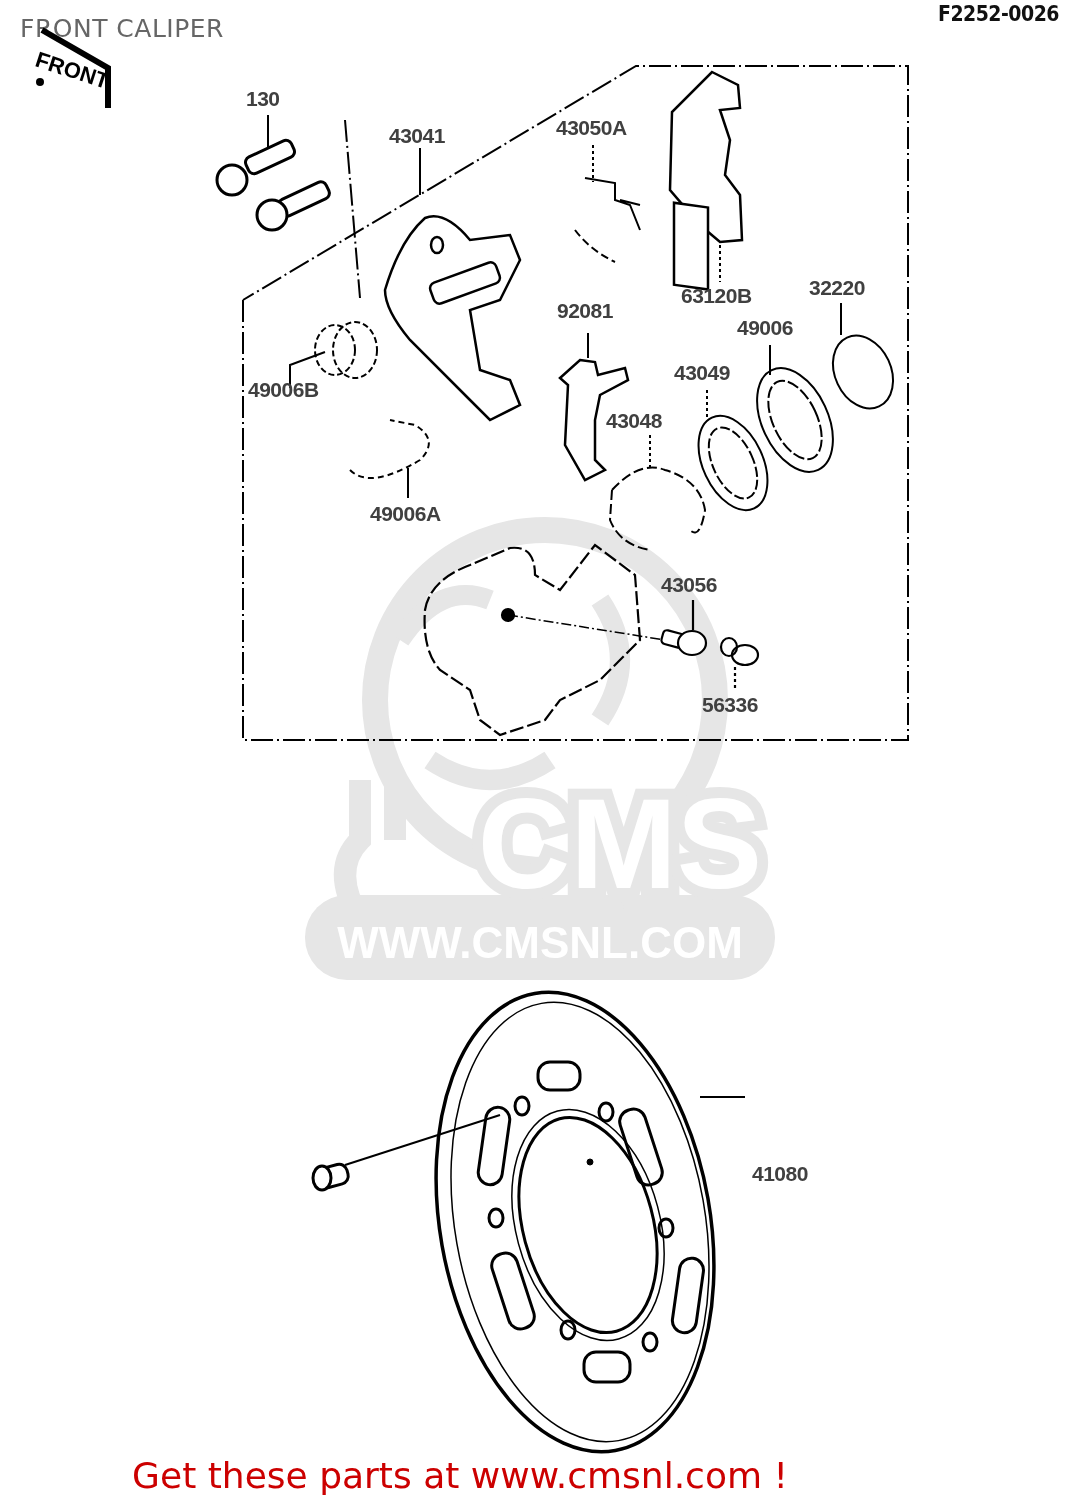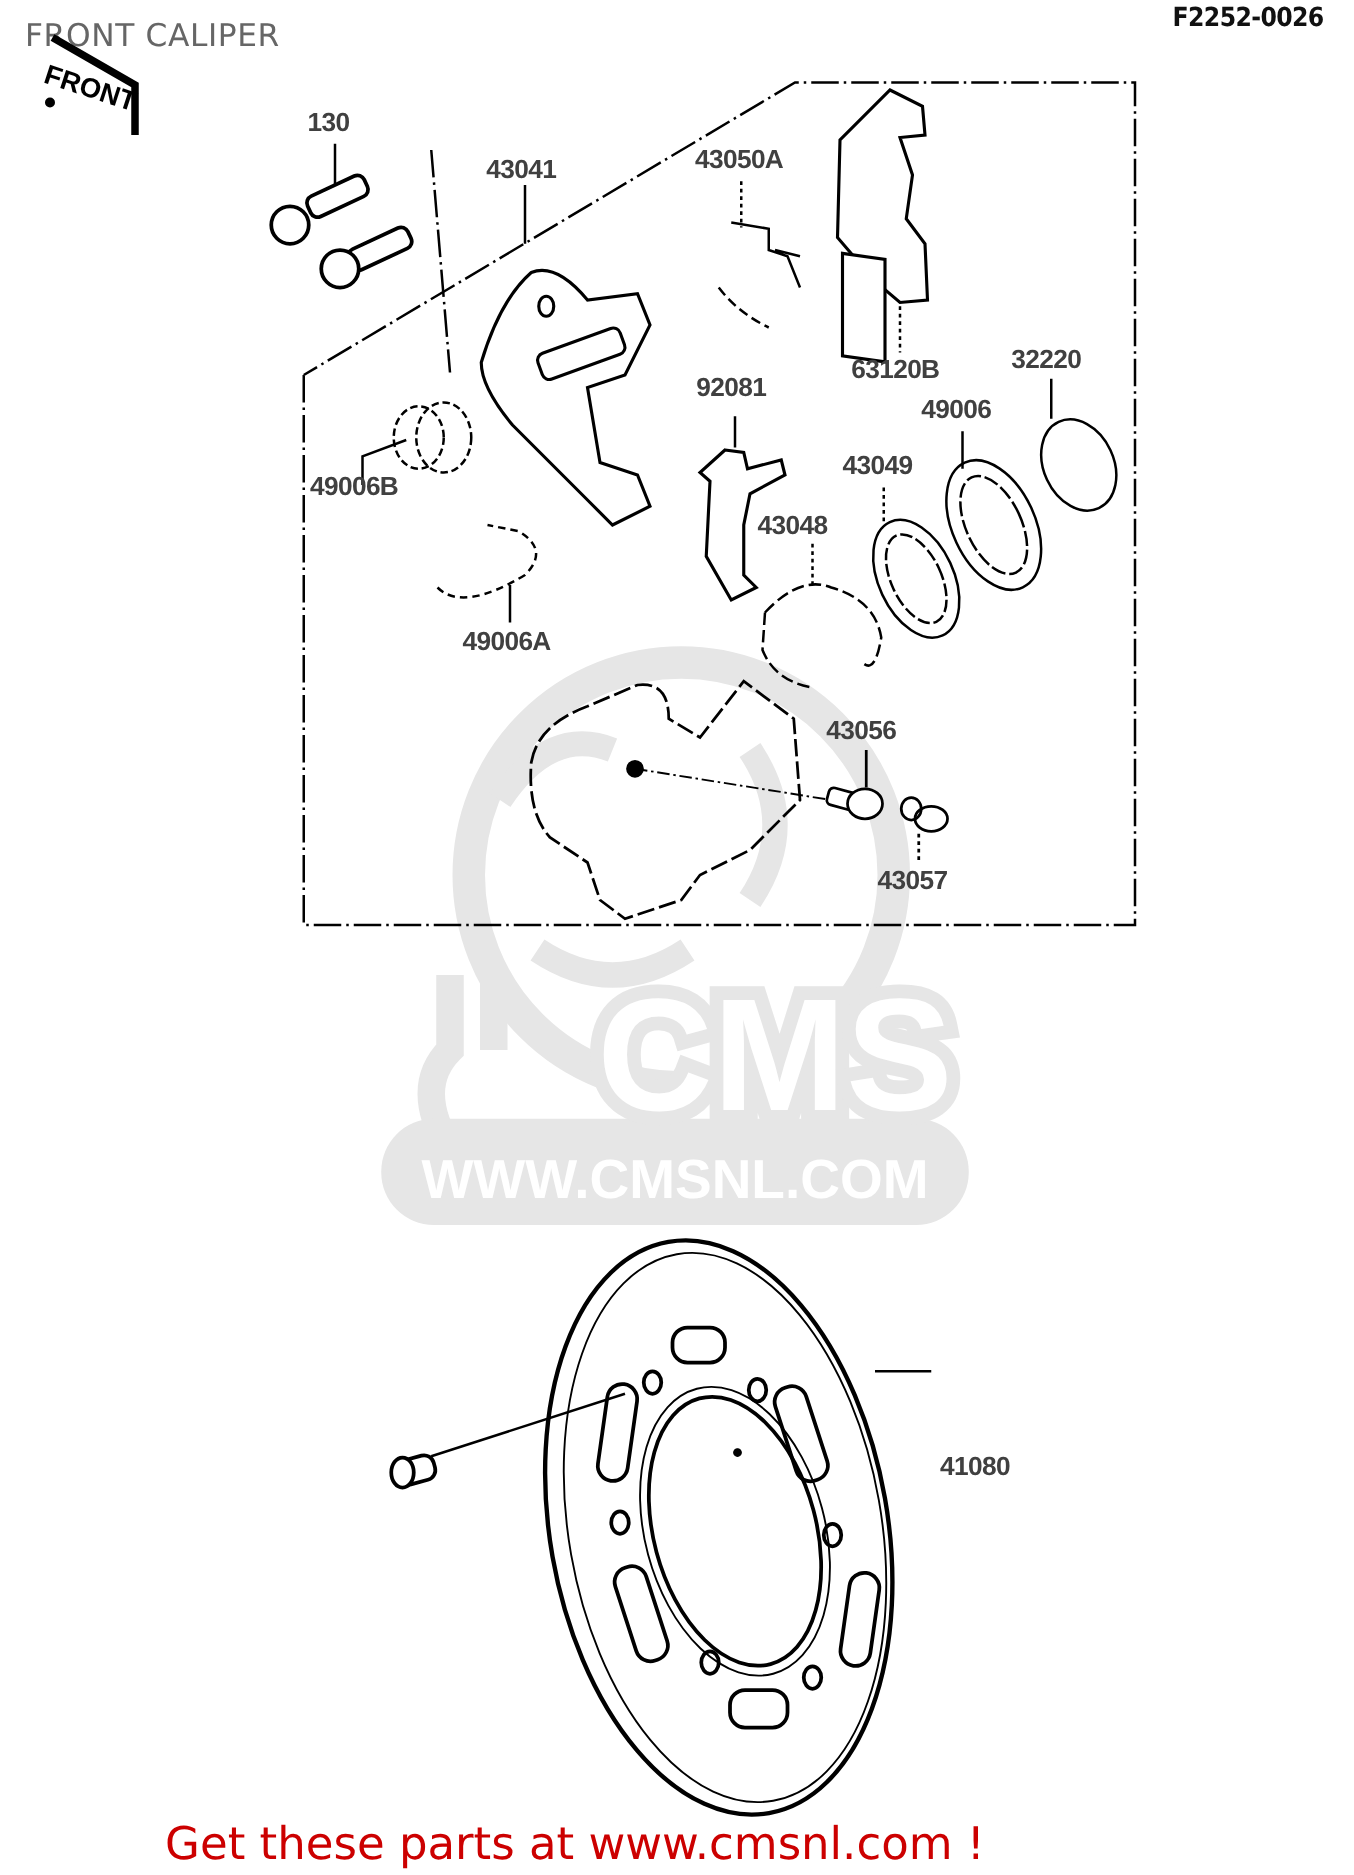--- a/index.html
+++ b/index.html
@@ -157,16 +157,16 @@
 <div class="lbl" style="left:556px; top:116px;">43050A</div>
 <div class="lbl" style="left:681px; top:284px;">63120B</div>
 <div class="lbl" style="left:809px; top:276px;">32220</div>
 <div class="lbl" style="left:557px; top:299px;">92081</div>
 <div class="lbl" style="left:737px; top:316px;">49006</div>
 <div class="lbl" style="left:248px; top:378px;">49006B</div>
 <div class="lbl" style="left:674px; top:361px;">43049</div>
 <div class="lbl" style="left:606px; top:409px;">43048</div>
 <div class="lbl" style="left:370px; top:502px;">49006A</div>
 <div class="lbl" style="left:661px; top:573px;">43056</div>
-<div class="lbl" style="left:702px; top:693px;">43057</div>
+<div class="lbl" style="left:702px; top:693px;">56336</div>
 <div class="lbl" style="left:752px; top:1146px;margin-top:16px;">41080</div>
 
 <div class="footer"><span>Get these parts at www.cmsnl.com !</span></div>
 
 </body></html>

